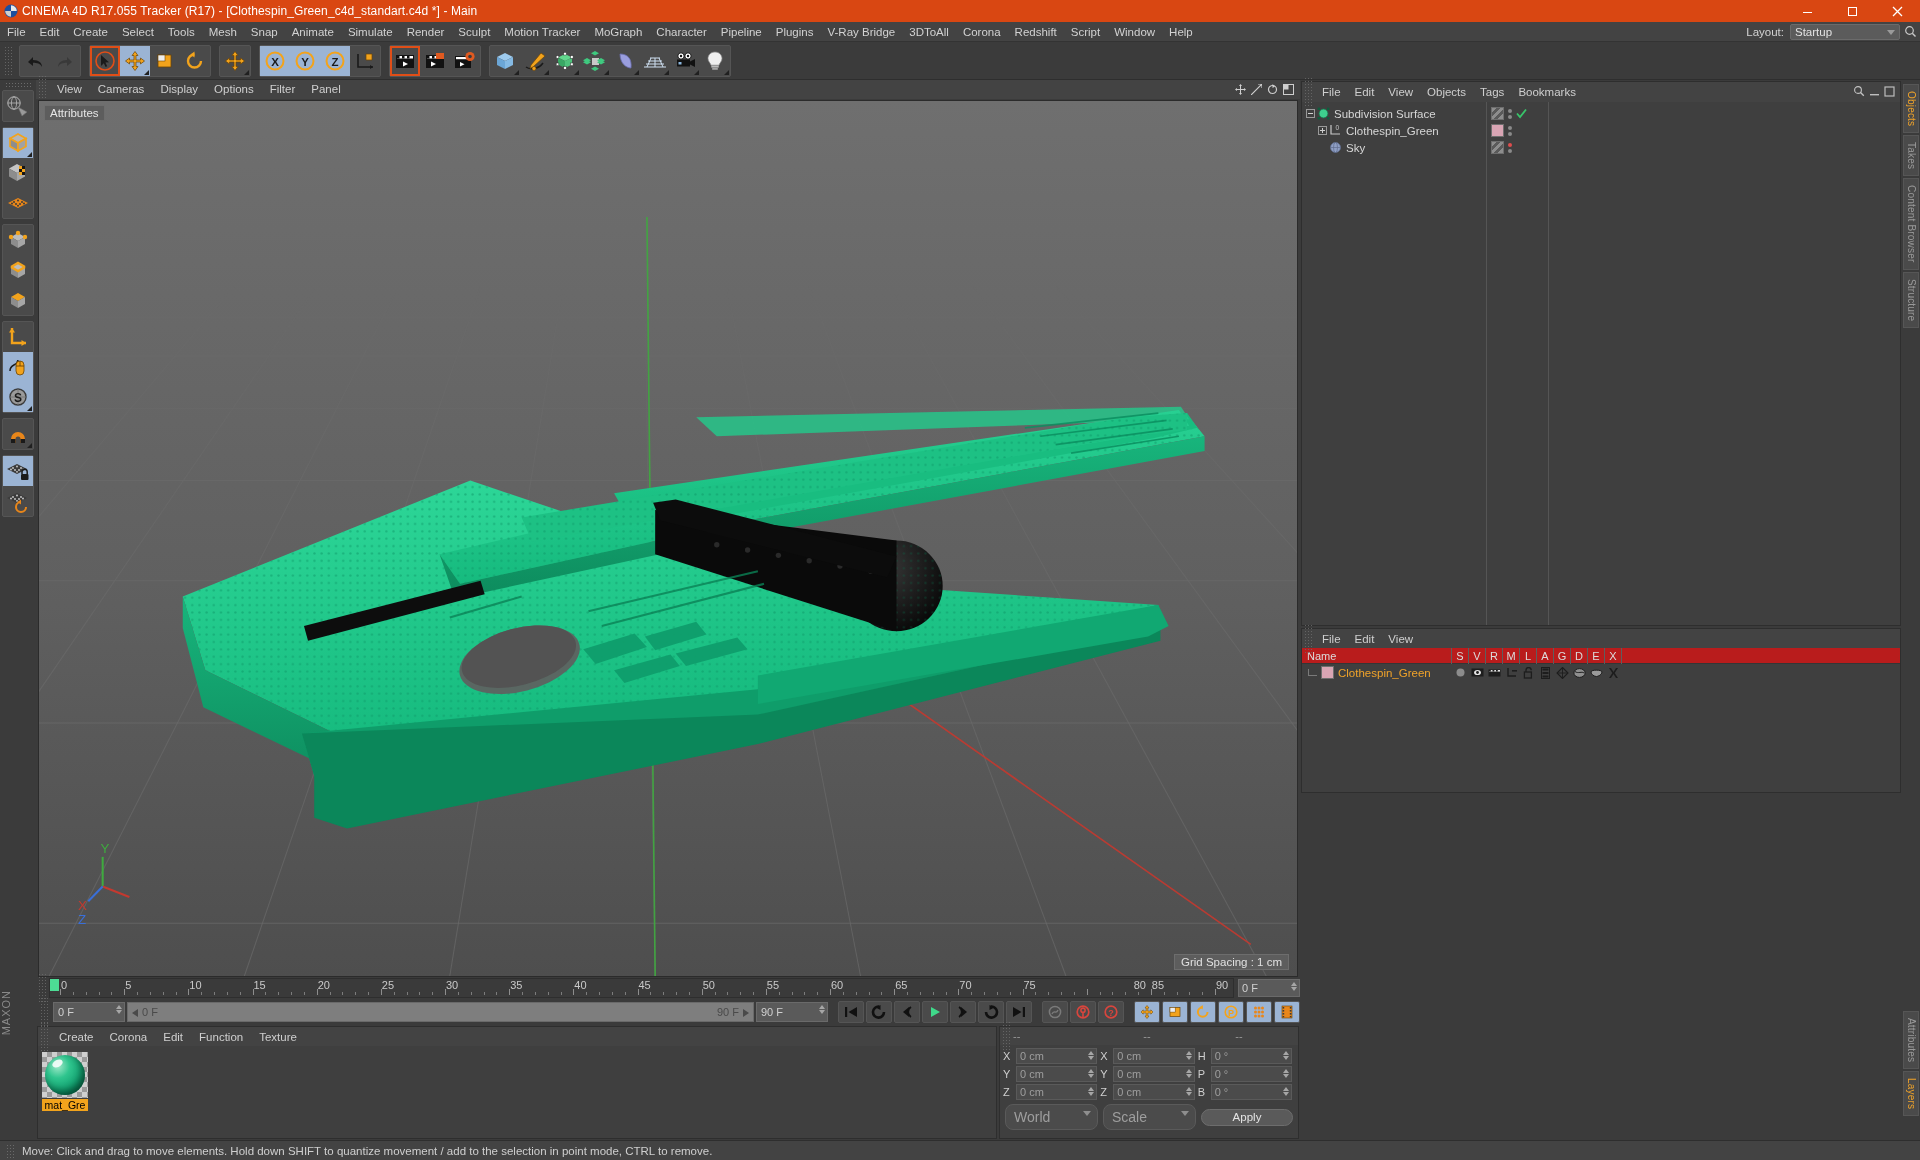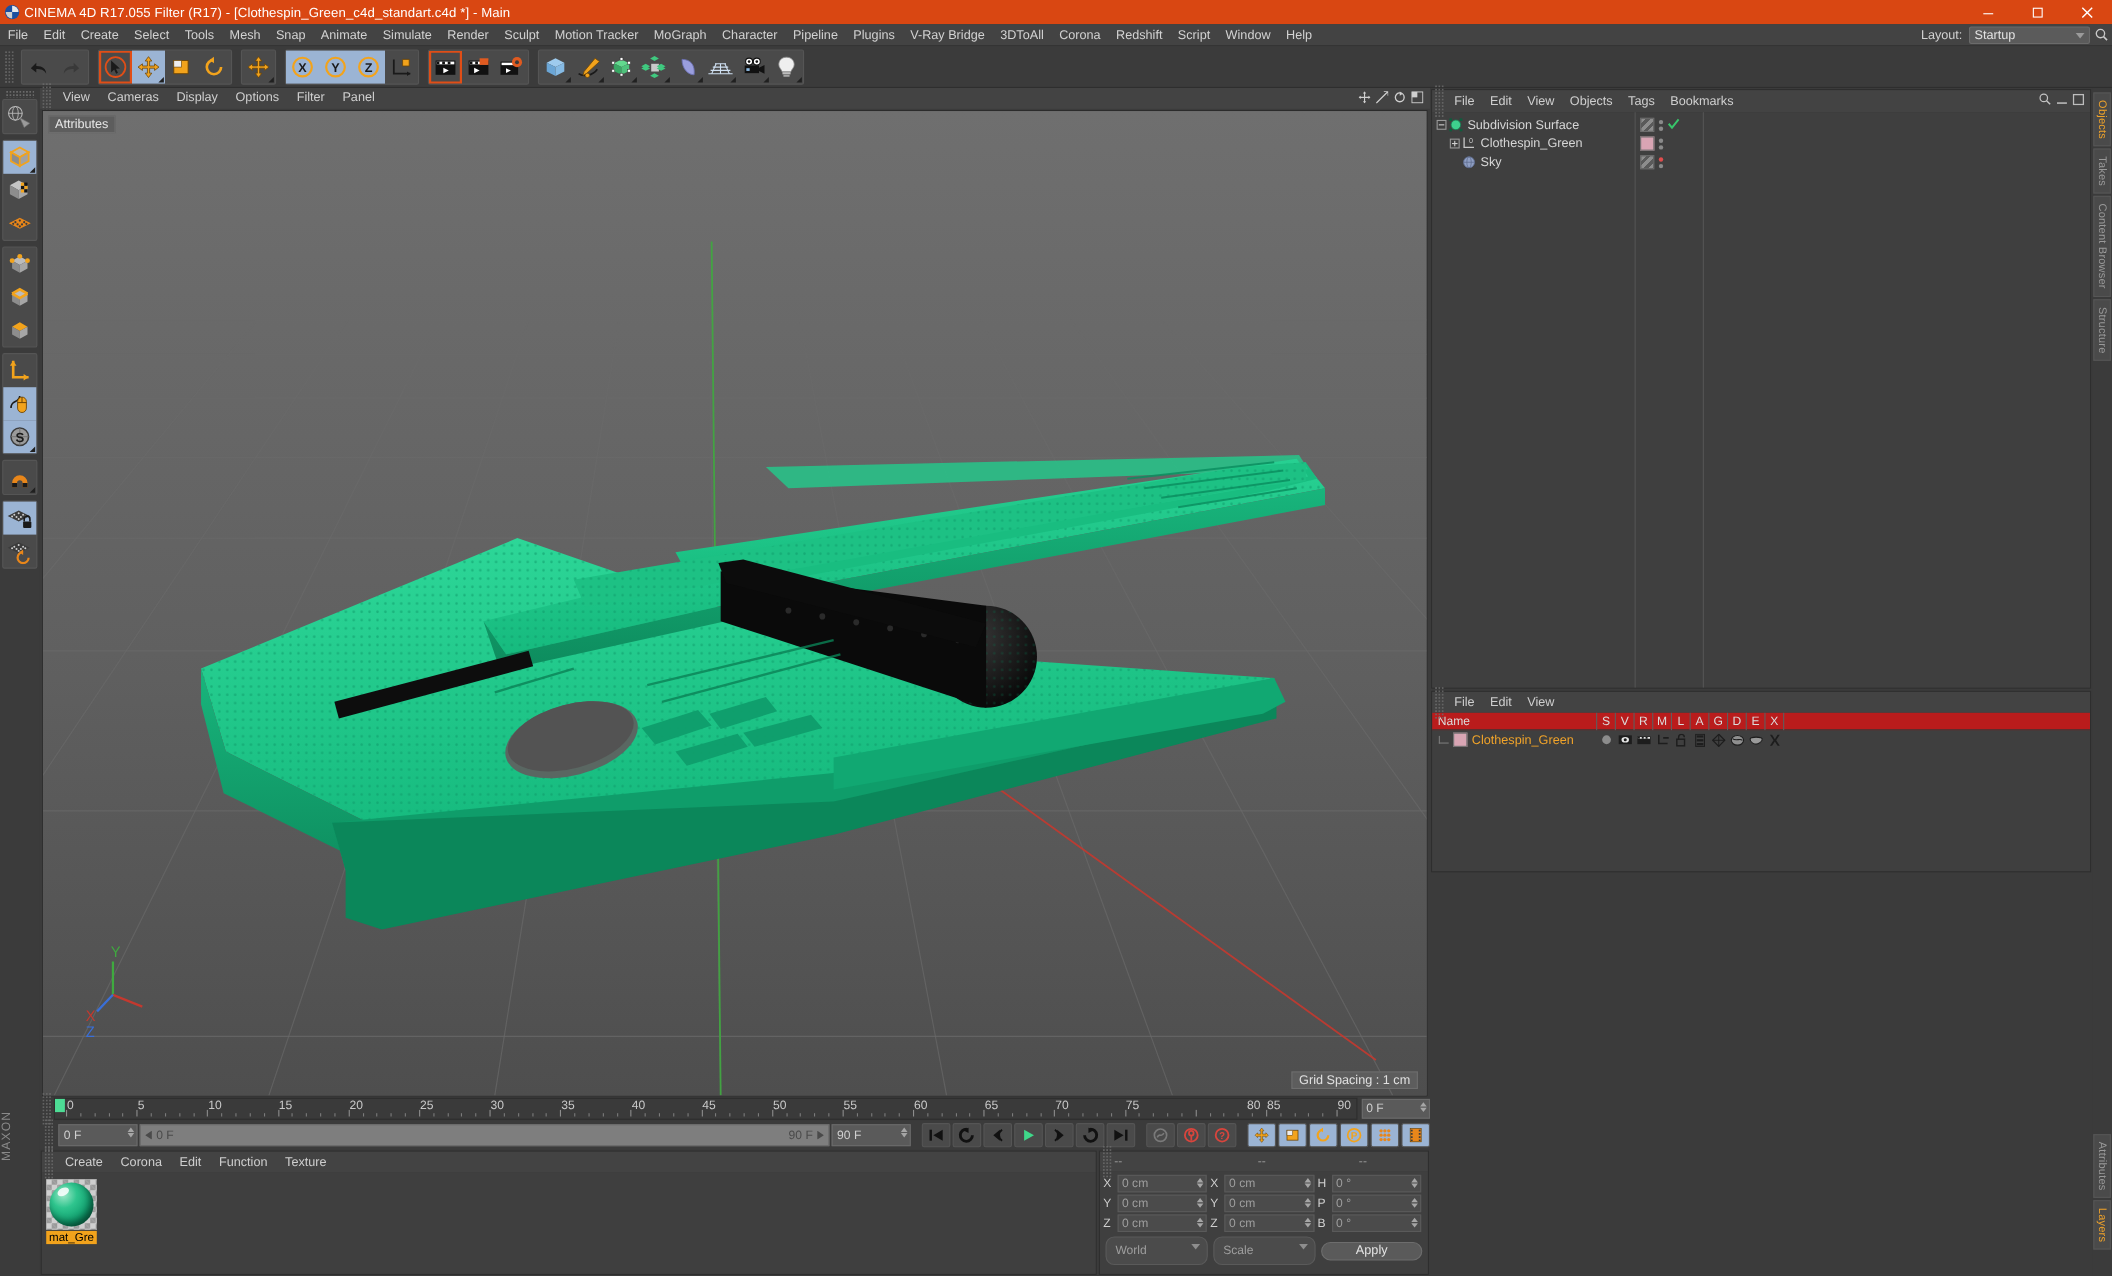--- a/index.html
+++ b/index.html
@@ -128,21 +128,21 @@
   .coord{ width:300px; border:1px solid #2e2e2e; margin:1px; display:flex; flex-direction:column; }
   .co-head{ height:18px; background:#434343; display:flex; align-items:center; }
   .co-head span{ font-size:11px; color:#9a9a9a; }
   .co-body{ flex:1; background:#3f3f3f; padding:3px 3px 2px 3px; }
   .co-line{ display:flex; align-items:center; gap:0; margin-bottom:2px; }
   .co-lab{ width:13px; font-size:11px; color:#cfcfcf; text-align:left; }
   .co-in{ flex:1; height:16px; background:#4b4b4b; border:1px solid #5a5a5a; display:flex;
     align-items:center; padding:0 3px; font-size:11px; color:#9e9e9e; position:relative; margin-right:3px; }
   .co-foot{ display:flex; align-items:center; gap:5px; padding:2px 2px 0 2px; }
   .co-sel{ flex:1; height:17px; background:#4b4b4b; border:1px solid #5a5a5a; border-radius:8px;
-    display:flex; align-items:center; padding:12px 8px; font-size:11px; color:#9e9e9e; position:relative; }
+    display:flex; align-items:center; padding:12px 8px; font-size:14px; color:#9e9e9e; position:relative; }
   .co-sel .cv{ position:absolute; right:6px; top:6px; border-left:4px solid transparent;
     border-right:4px solid transparent; border-top:5px solid #8e8e8e; }
   .co-apply{ width:92px; height:17px; background:#5a5a5a; border:1px solid #6d6d6d; border-radius:9px;
     display:flex; align-items:center; justify-content:center; font-size:11.5px; color:#e4e4e4; }
 
   
   .rightdock{ width:620px; display:flex; flex:none; }
   .rd-main{ flex:1; display:flex; flex-direction:column; min-width:0; }
   .objmgr{ height:545px; border:1px solid #2e2e2e; margin:1px; display:flex; flex-direction:column; }
   .om-bar{ height:20px; background:#434343; display:flex; align-items:center; }
@@ -202,21 +202,21 @@
 <div class="app">
 
   <div class="titlebar">
     <div class="tb-logo">
       <svg width="14" height="14" viewBox="0 0 14 14">
           <circle cx="7" cy="7" r="6.5" fill="#1b4fa0"></circle>
           <path d="M7 1.2 A5.8 5.8 0 0 1 12.8 7 L7 7 Z" fill="#e9e9e9"></path>
           <path d="M7 12.8 A5.8 5.8 0 0 1 1.2 7 L7 7 Z" fill="#cfcfcf"></path>
         </svg>
     </div>
-    <div class="tb-title">CINEMA 4D R17.055 Filter (R17) - [Clothespin_Green_c4d_standart.c4d *] - Main</div>
+    <div class="tb-title">CINEMA 4D R17.055 Tracker (R17) - [Clothespin_Green_c4d_standart.c4d *] - Main</div>
     <div class="tb-spacer"></div>
     <div class="tb-btn">
       <svg width="11" height="11" viewBox="0 0 11 11">
           <rect x="1" y="6" width="9" height="1" fill="#fff"></rect>
         </svg>
     </div>
     <div class="tb-btn">
       <svg width="11" height="11" viewBox="0 0 11 11">
           <rect x="1.5" y="1.5" width="8" height="8" fill="none" stroke="#fff" stroke-width="1"></rect>
         </svg>
@@ -1438,13 +1438,17 @@
         <div class="etab gap">
             <span>Attributes</span>
           </div>
         <div class="etab act" style="margin-bottom:24px">
             <span>Layers</span>
           </div>
       </div>
     </div>
   </div>
 
+  <div class="statusbar">
+    <div class="sgrip"></div>
+    <div class="txt">Move: Click and drag to move elements. Hold down SHIFT to quantize movement / add to the selection in point mode, CTRL to remove.</div>
+  </div>
 </div>
 
 </body></html>

